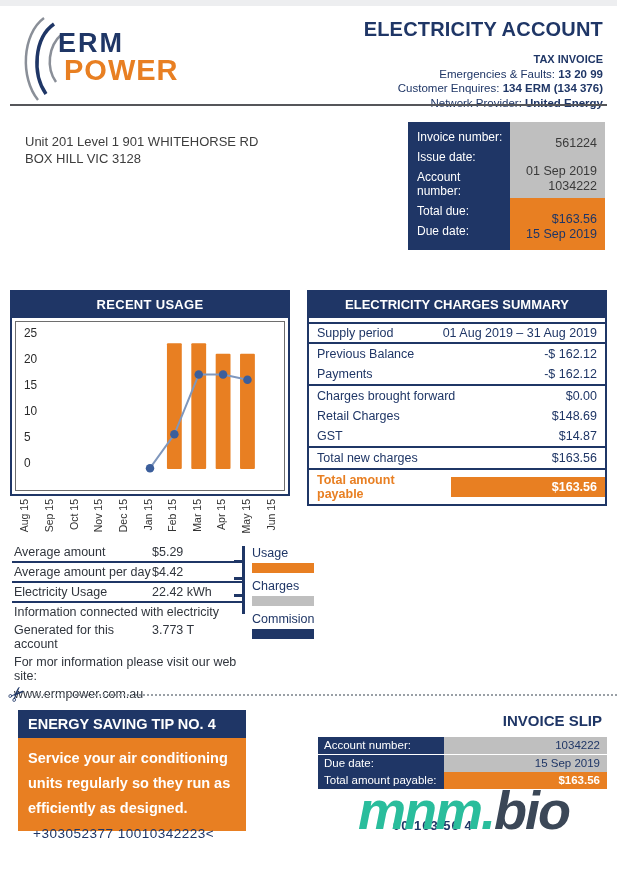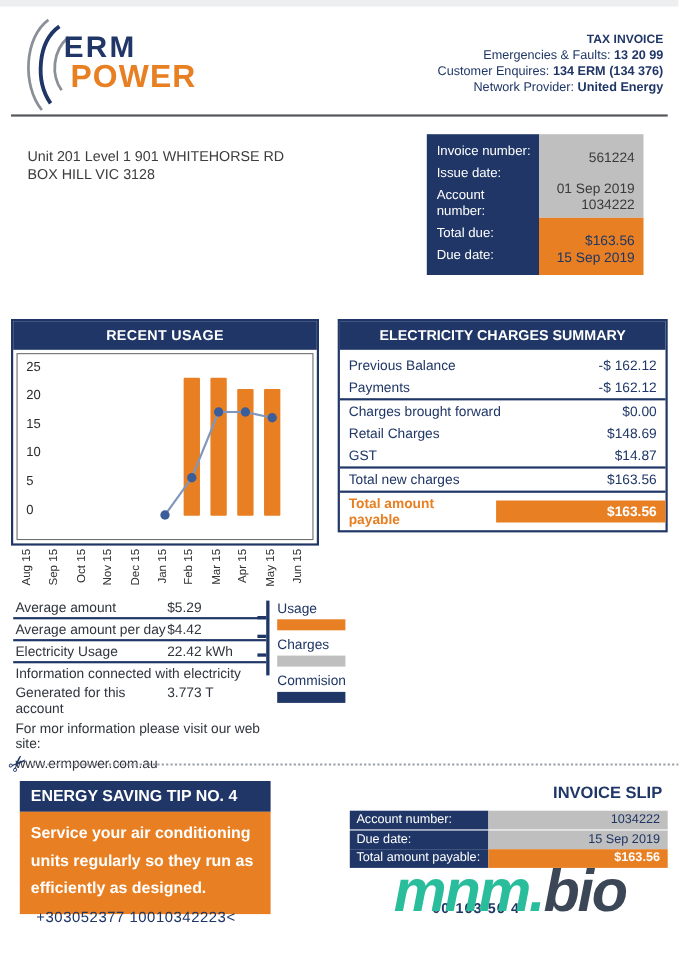--- a/index.html
+++ b/index.html
@@ -25,21 +25,21 @@
   #header-right{position:absolute;right:14px;top:18px;text-align:right;color:var(--navy);}
   #header-right .title{font-size:20px;font-weight:bold;letter-spacing:.2px;}
   #header-right .subtitle{font-size:11px;font-weight:bold;margin-top:12px;}
   .contact-row{font-size:11.5px;margin-top:2.5px;}
   #header-divider{position:absolute;left:10px;right:10px;top:104px;height:2px;background:#55565a;}
 
   
   #address{position:absolute;left:25px;top:134px;font-size:13px;color:#3d3d3d;line-height:16.5px;}
 
   
-  #invoice-box{position:absolute;left:388px;top:122px;width:197px;height:128px;display:flex;}
+  #invoice-box{position:absolute;left:408px;top:122px;width:197px;height:128px;display:flex;}
   #inv-labels{width:102px;background:var(--navy);color:#fff;font-size:12px;display:flex;flex-direction:column;justify-content:space-between;padding:8px 4px 12px 9px;}
   #inv-values{width:95px;display:flex;flex-direction:column;}
   #inv-grey{height:82px;background:var(--grey);color:#3a3a3a;font-size:12.5px;text-align:right;padding-right:8px;}
   #inv-orange{height:56px;background:var(--orange);color:var(--navy);font-size:12.5px;text-align:right;padding-right:8px;}
   #inv-grey .v1{margin-top:14px;} #inv-grey .v2{margin-top:14px;} #inv-grey .v3{margin-top:1px;}
   #inv-orange .v4{margin-top:14px;} #inv-orange .v5{margin-top:1px;}
 
   
   #chart-box{position:absolute;left:10px;top:290px;width:280px;height:206px;border:2px solid var(--navy);}
   #chart-banner{height:26px;background:var(--navy);color:#fff;font-size:13px;font-weight:bold;text-align:center;line-height:26px;letter-spacing:.3px;}
@@ -105,20 +105,21 @@
   <div id="logo">
     <svg width="60" height="88" viewBox="0 0 60 88">
       <path d="M 30 2 C 8 18 6 62 24 84" fill="none" stroke="#8a8f98" stroke-width="2.5"></path>
       <path d="M 40 8 C 20 22 18 58 32 78" fill="none" stroke="#1f3666" stroke-width="3.5"></path>
       <path d="M 48 18 C 34 30 32 52 42 66" fill="none" stroke="#8a8f98" stroke-width="2.5"></path>
     </svg>
     <div class="erm">ERM</div>
     <div class="power">POWER</div>
   </div>
   <div id="header-right">
+    <div class="title">ELECTRICITY ACCOUNT</div>
     <div class="subtitle">TAX INVOICE</div>
     <div id="contacts">
         <div class="contact-row"><span>Emergencies &amp; Faults: </span><span class="b">13 20 99</span></div>
         <div class="contact-row"><span>Customer Enquires: </span><span class="b">134 ERM (134 376)</span></div>
         <div class="contact-row"><span>Network Provider: </span><span class="b">United Energy</span></div>
       </div>
   </div>
   <div id="header-divider"></div>
 
   <div id="address">
@@ -180,20 +181,24 @@
       <div class="xlabel" style="left: 139.136px; top: 15px;">Feb 15</div>
       <div class="xlabel" style="left: 163.773px; top: 15px;">Mar 15</div>
       <div class="xlabel" style="left: 188.409px; top: 15px;">Apr 15</div>
       <div class="xlabel" style="left: 213.045px; top: 15px;">May 15</div>
       <div class="xlabel" style="left: 237.682px; top: 15px;">Jun 15</div>
     </div>
 
   <div id="summary">
     <div id="summary-banner">ELECTRICITY CHARGES SUMMARY</div>
     <div id="summary-rows">
+        <div class="srow supply">
+          <span>Supply period</span>
+          <span>01 Aug 2019 – 31 Aug 2019</span>
+        </div>
         <div class="srow item">
           <span>Previous Balance</span>
           <span>-$ 162.12</span>
         </div>
         <div class="srow item sep">
           <span>Payments</span>
           <span>-$ 162.12</span>
         </div>
         <div class="srow item">
           <span>Charges brought forward</span>

